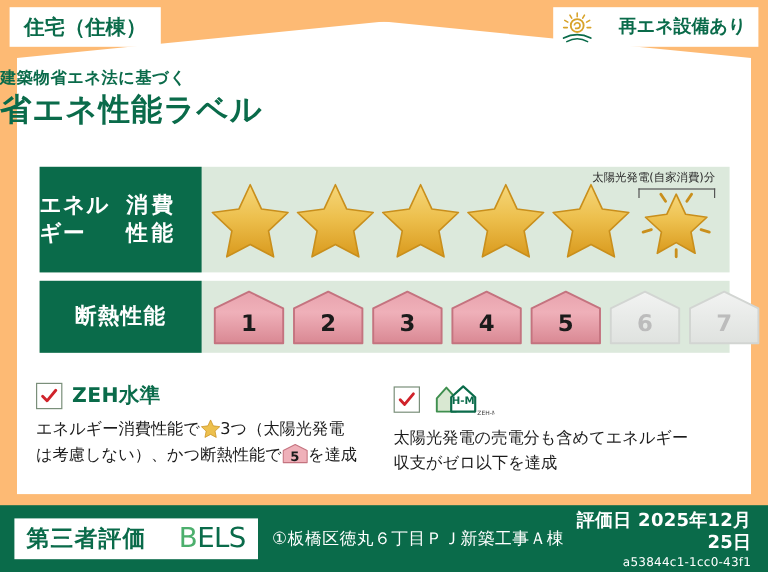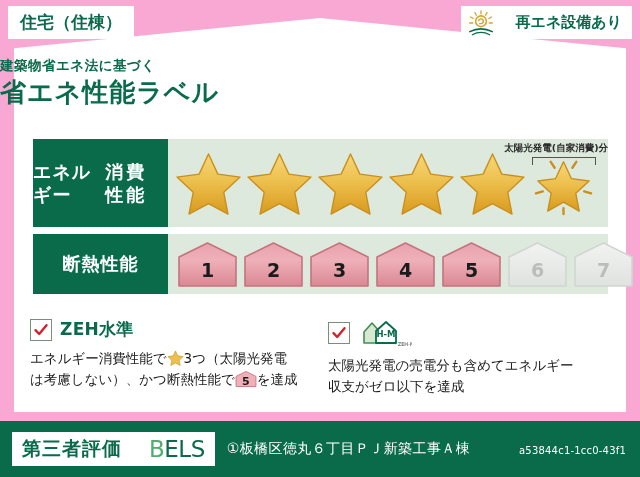--- a/index.html
+++ b/index.html
@@ -5,21 +5,21 @@
   html,body{margin:0;padding:0;}
   body{
     width:640px;height:477px;
     font-family:"DejaVu Sans","Liberation Sans",sans-serif;
     background:#0a6b4a;
     overflow:hidden;
     position:relative;
   }
   #label-root{
     position:absolute;inset:0;
-    background:#f9a8d4;
+    background:#fdba74;
   }
 
   
   .house-panel{
     position:absolute;
     left:14px; top:18px; width:612px; height:394px;
     background:#ffffff;
     -webkit-clip-path:polygon(0% 7.7%, 50% 0%, 100% 7.7%, 100% 100%, 0% 100%);
     clip-path:polygon(0% 7.7%, 50% 0%, 100% 7.7%, 100% 100%, 0% 100%);
   }
@@ -68,22 +68,22 @@
   }
   .row-label .l2{letter-spacing:3px;}
   .row-body{flex:1 1 auto;position:relative;display:flex;align-items:center;}
 
   
   .row-energy{height:88px;}
   .stars{display:flex;align-items:center;gap:2px;padding-left:6px;}
   .star-wrap{position:relative;width:69px;height:66px;flex:0 0 auto;}
   .star-wrap svg{display:block;width:69px;height:66px;}
   .solar-note{
-    position:absolute; right:0; top:3px;
-    font-size:9.5px;color:#2b2b2b;white-space:nowrap;font-weight:bold;text-align:center;
+    position:absolute; right:12px; top:3px;
+    font-size:9.5px;color:#2b2b2b;white-space:nowrap;font-weight:normal;text-align:center;
   }
   .solar-bracket{
     position:absolute;right:12px;top:18px;width:64px;height:8px;
     border:1.6px solid #555;border-bottom:none;box-sizing:border-box;
   }
 
   
   .row-insul{height:60px;}
   .houses{display:flex;align-items:center;gap:3px;padding-left:8px;}
   .house-cell{position:relative;width:63px;height:49px;flex:0 0 auto;}
@@ -357,17 +357,18 @@
 
   </div>
 
   <div class="footer">
     <div class="bels">
       <span class="bels-jp">第三者評価</span>
       <span class="bels-en"><span class="b1">B</span><span class="b2">ELS</span></span>
     </div>
     <div class="addr">①板橋区徳丸６丁目ＰＪ新築工事Ａ棟</div>
     <div class="eval">
+      <div class="eval-date"><span>評価日</span> <span>2025年12月25日</span></div>
       <div class="eval-id">a53844c1-1cc0-43f1</div>
     </div>
   </div>
 
 </div>
 
 </body></html>

